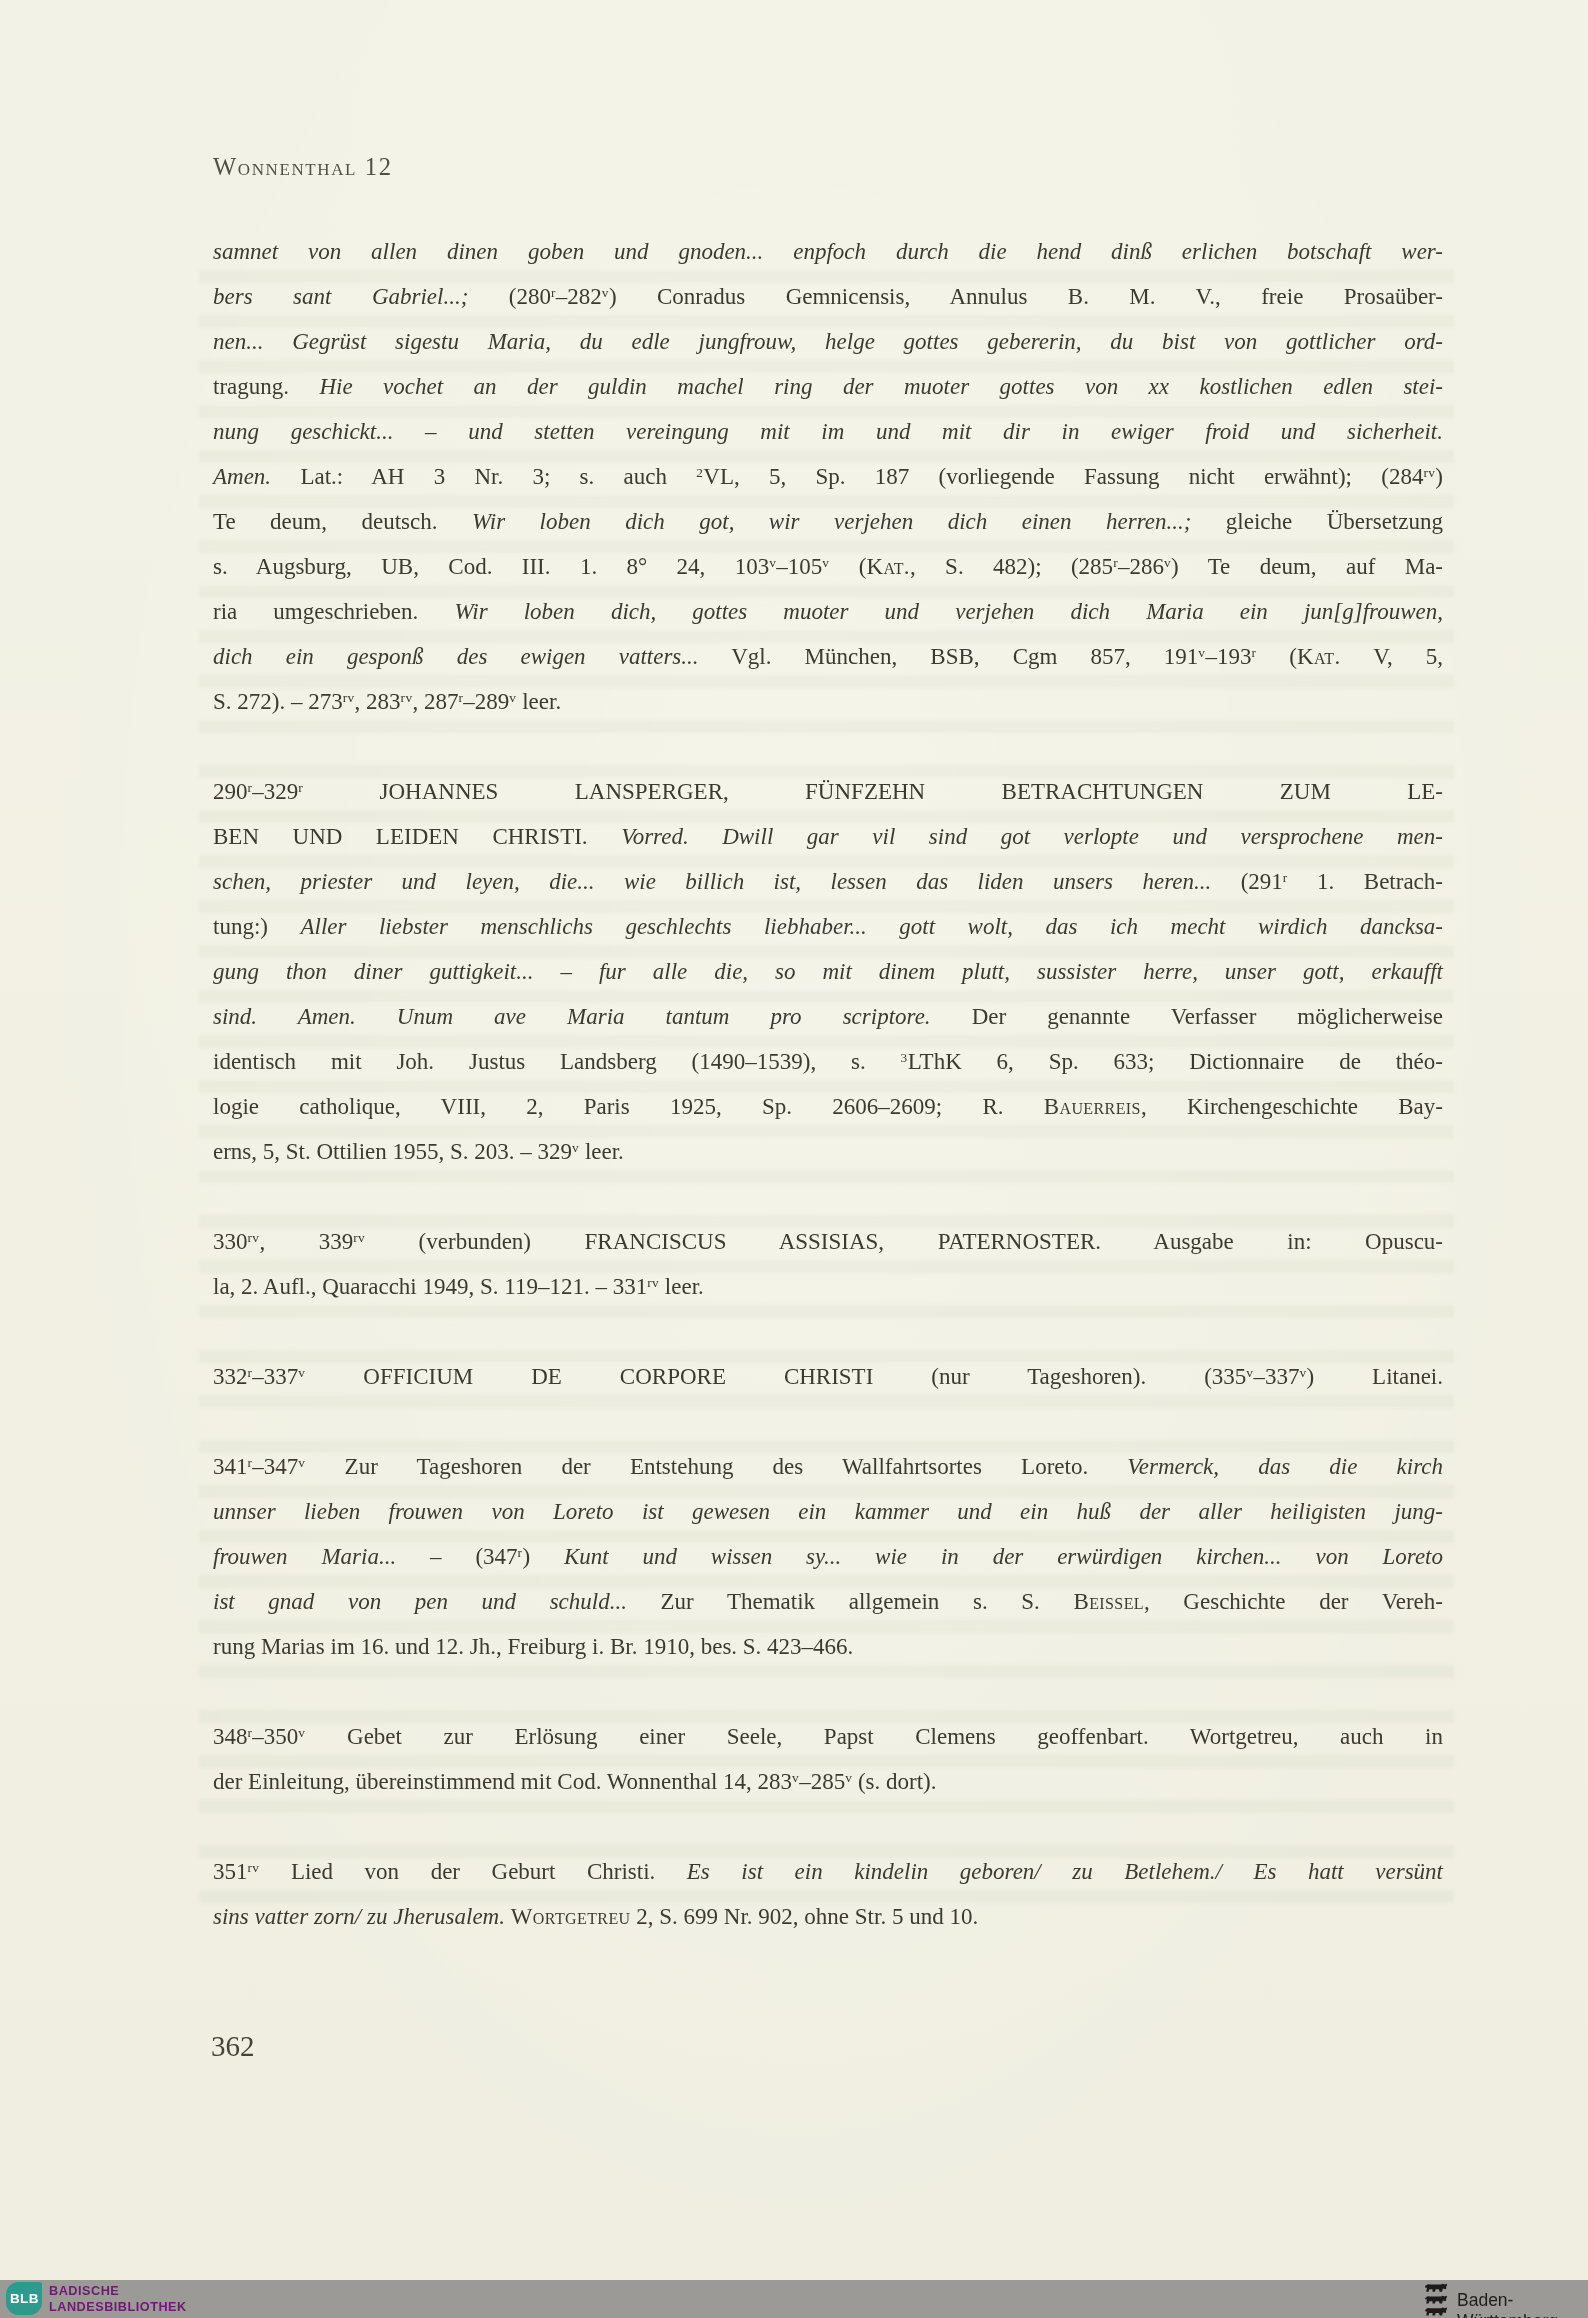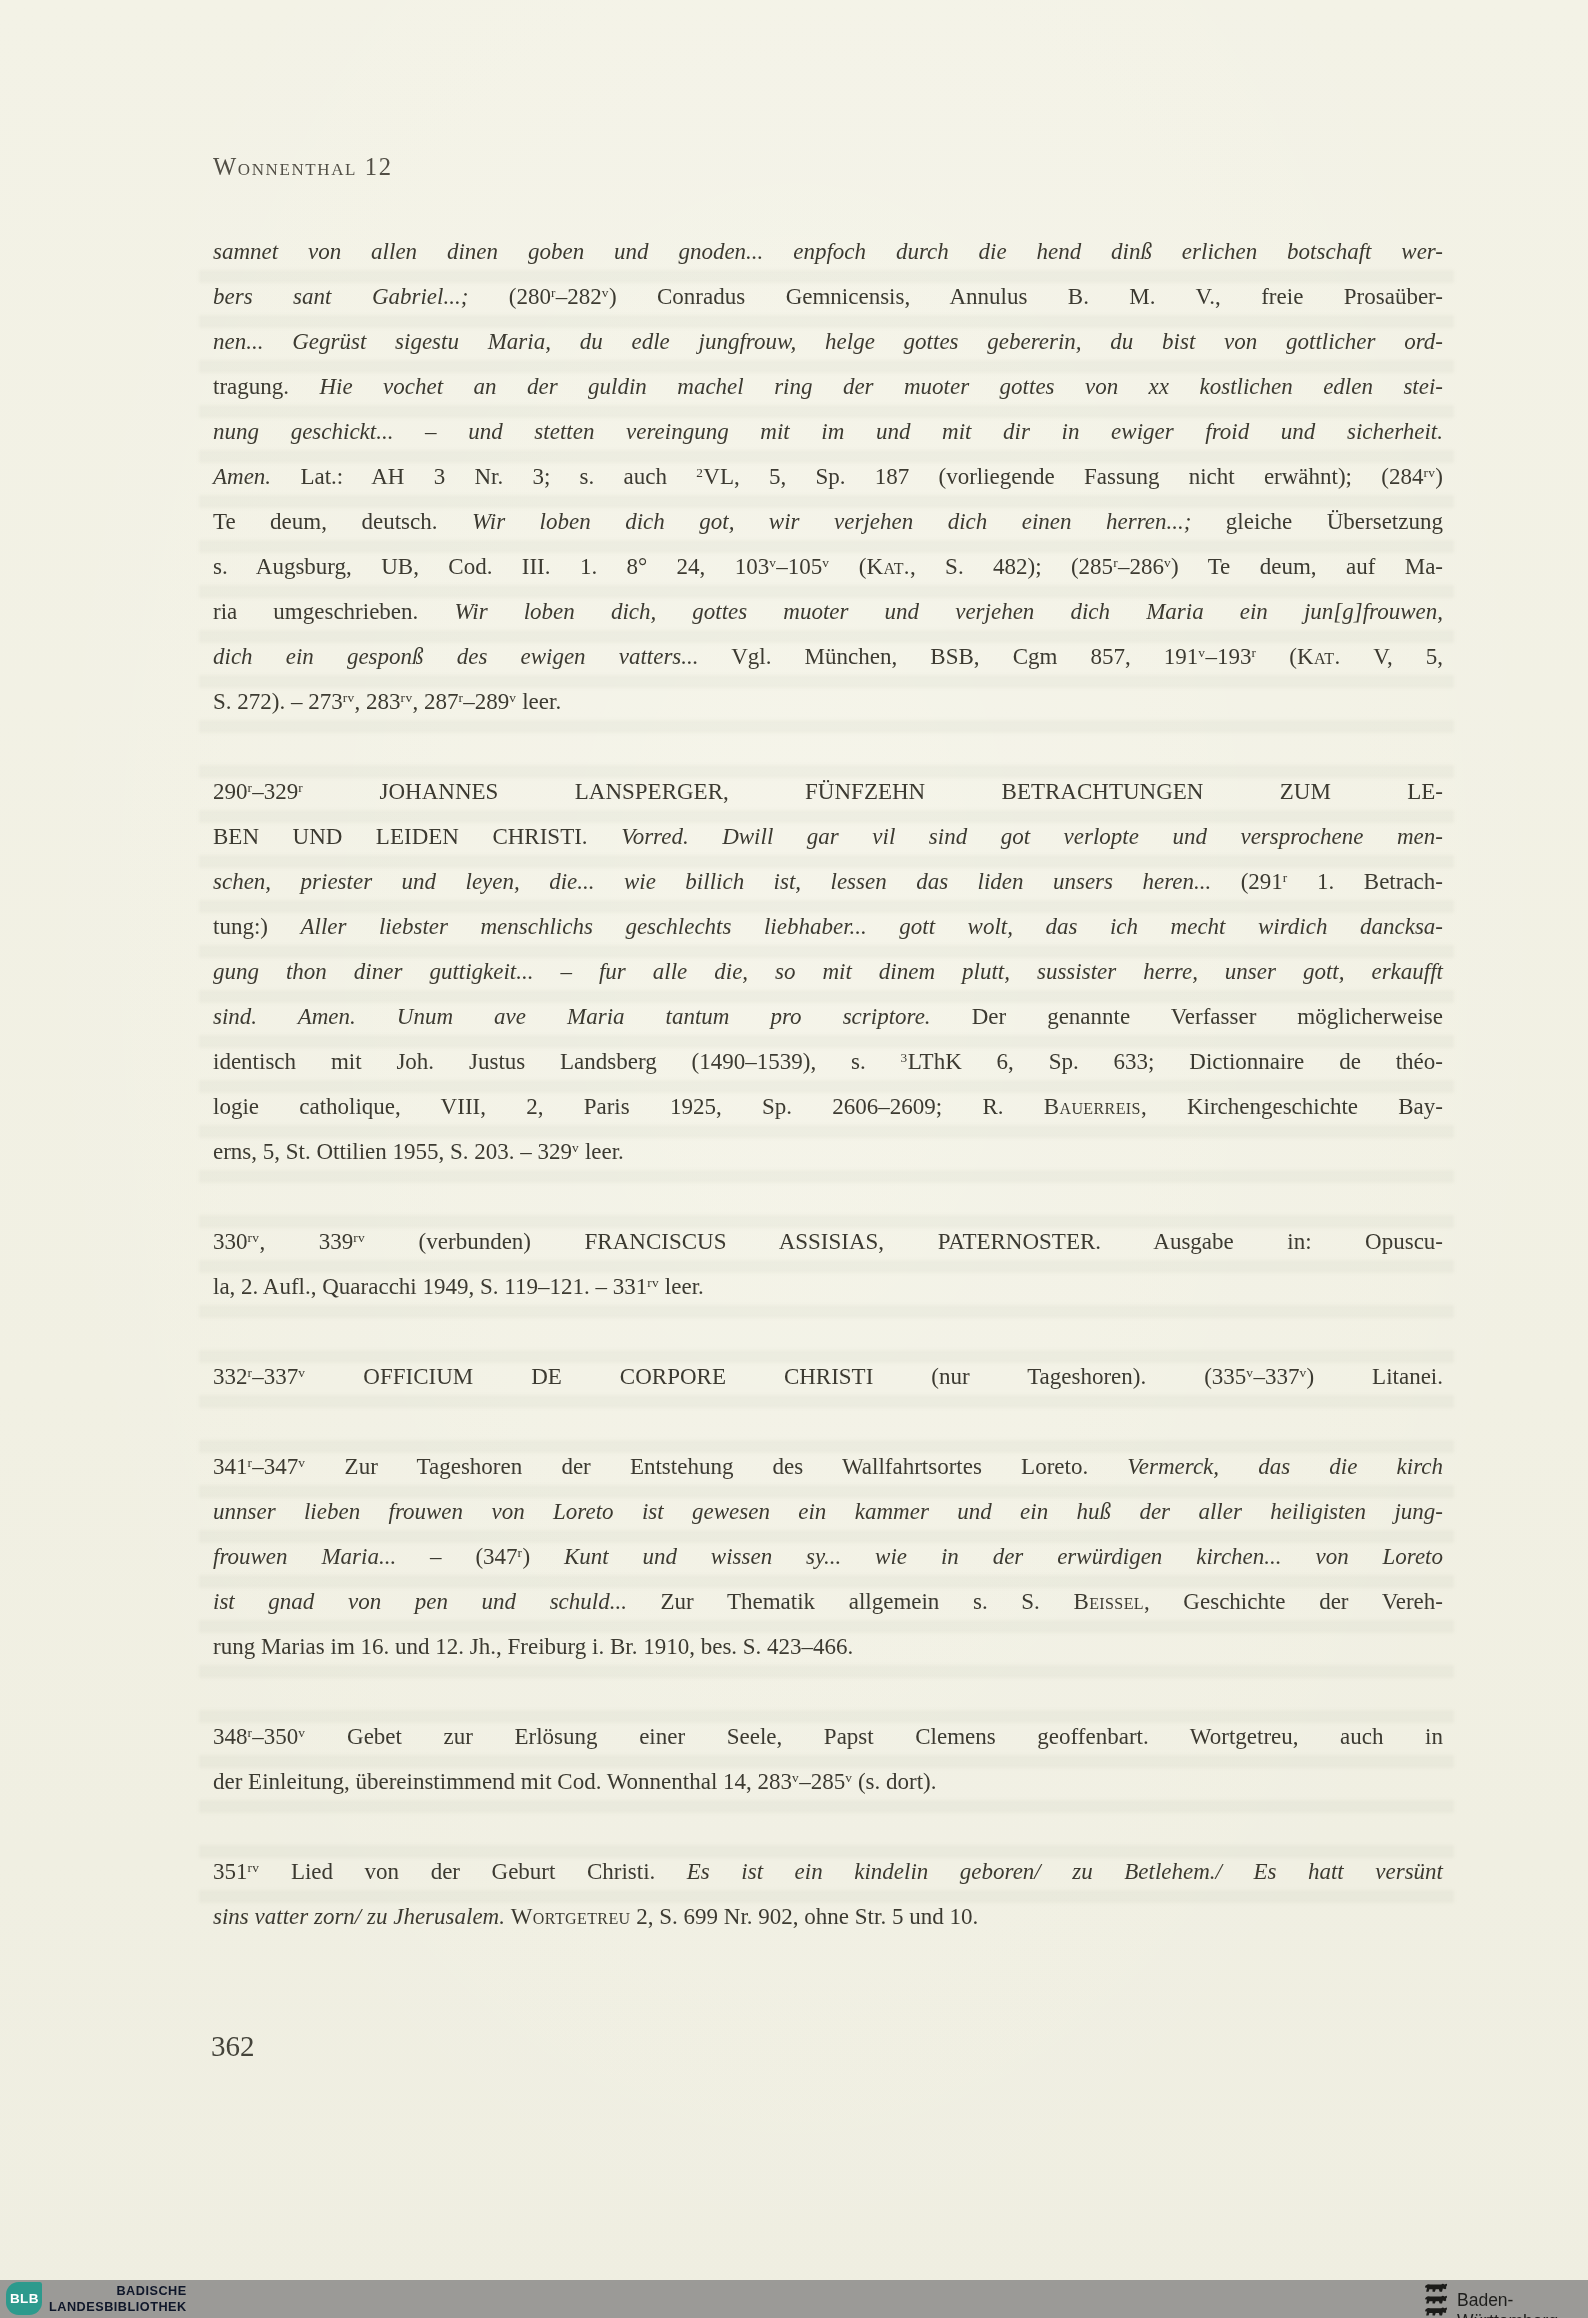--- a/index.html
+++ b/index.html
@@ -58,21 +58,21 @@
   }
   .blb-logo {
     position: absolute; left: 6.4px; top: 2.4px; width: 36px; height: 33px;
     border-radius: 12.7px 2.4px 12.7px 12.7px;
     display: flex; align-items: center; justify-content: center;
     color: #ffffff; font-weight: bold; font-size: 13.5px; letter-spacing: 0.4px;
   }
   .blb-name {
     position: absolute; left: 49px; top: 3.2px;
     font-weight: bold; font-size: 12.7px; line-height: 16px;
-    letter-spacing: 0.5px; color: #0f172a; text-align: right;
+    letter-spacing: 0.5px; color: #701a75;
   }
   .bw-logo { position: absolute; left: 1423px; top: 1.6px; width: 25.4px; height: 36px; }
   .bw-label {
     position: absolute; left: 1457px; top: 9.5px;
     font-size: 17.5px; color: #1e1e1c;
   }
 </style>
 </head>
 <body>
 

